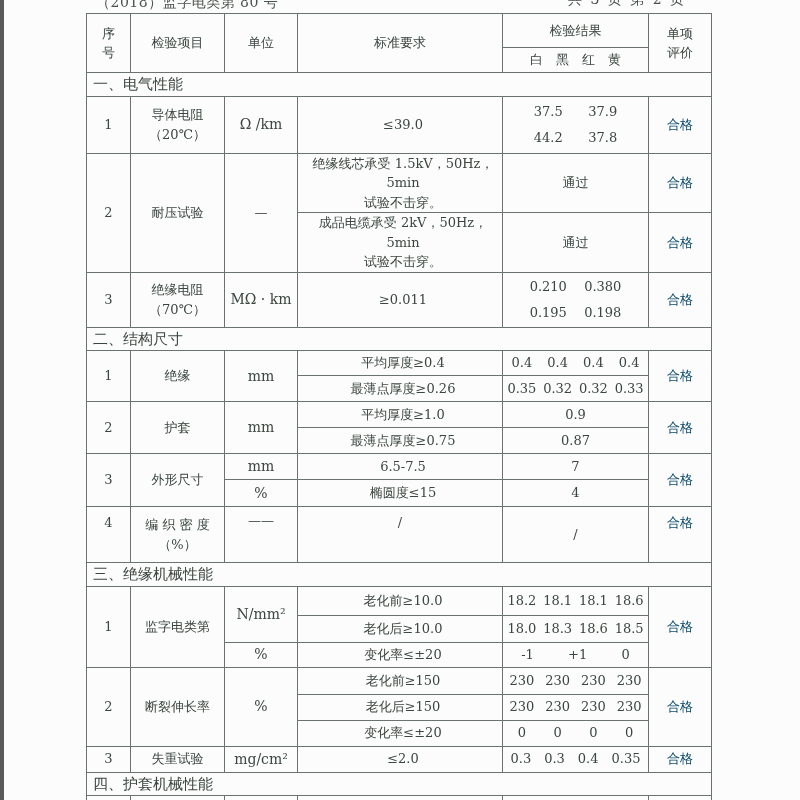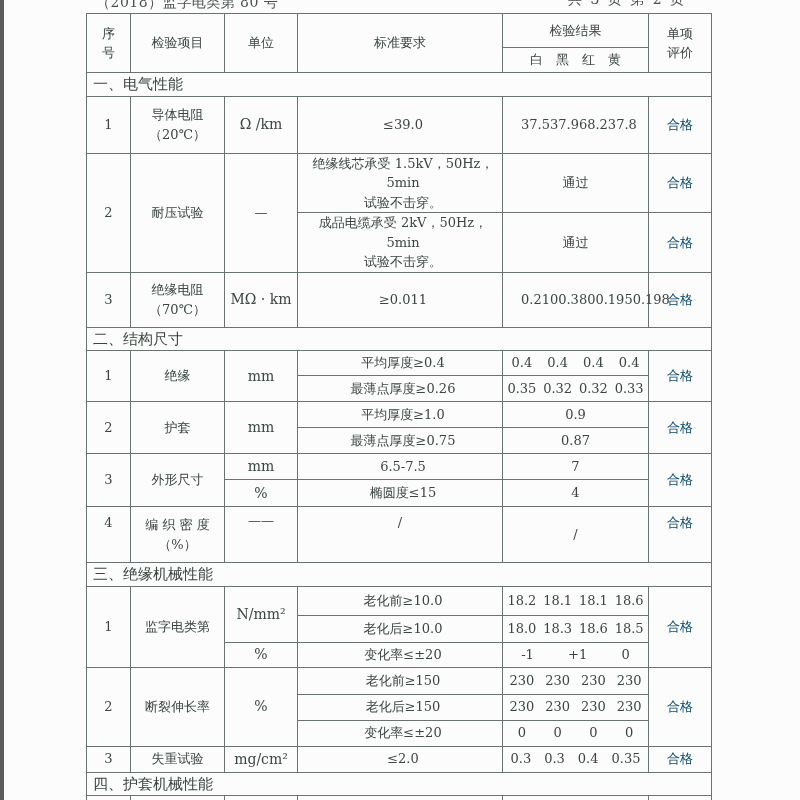--- a/index.html
+++ b/index.html
@@ -38,21 +38,21 @@
   }
   td.section {
     text-align: left !important;
     padding-left: 6px !important;
     height: 22px;
     font-size: 15px;
   }
   td.std { text-align: right; padding-left: 6px !important; }
   .two-line { line-height: 26px; }
   .vals4 { display: flex; justify-content: space-around; padding: 0 4px; gap: 6px; }
-  .vals2 { display: grid; grid-template-columns: 1fr 1fr 1fr 1fr; row-gap: 6px; padding: 0 18px; }
+  .vals2 { display: grid; grid-template-columns: 1fr 1fr; row-gap: 6px; padding: 0 18px; }
   .eval { color: #0c4a6e; }
   .small { font-size: 14px; }
 </style>
 </head>
 <body>
 
 <div class="left-edge"></div>
 <div class="doc-ref">（2018）监字电类第 80 号</div>
 <div class="page-info">共 3 页 第 2 页</div>
 
@@ -93,21 +93,21 @@
     <td class="two-line">
       <div>导体电阻</div>
           <div>（20℃）</div>
     </td>
     <td class="small">Ω /km</td>
     <td class="std">≤39.0</td>
     <td>
       <div class="vals2">
         <span>37.5</span>
             <span>37.9</span>
-        <span>68.2</span>
+        <span>44.2</span>
             <span>37.8</span>
       </div>
     </td>
     <td class="eval">合格</td>
   </tr>
   <tr style="height:52px">
     <td rowspan="2">2</td>
     <td rowspan="2">耐压试验</td>
     <td rowspan="2">—</td>
     <td class="std two-line">

